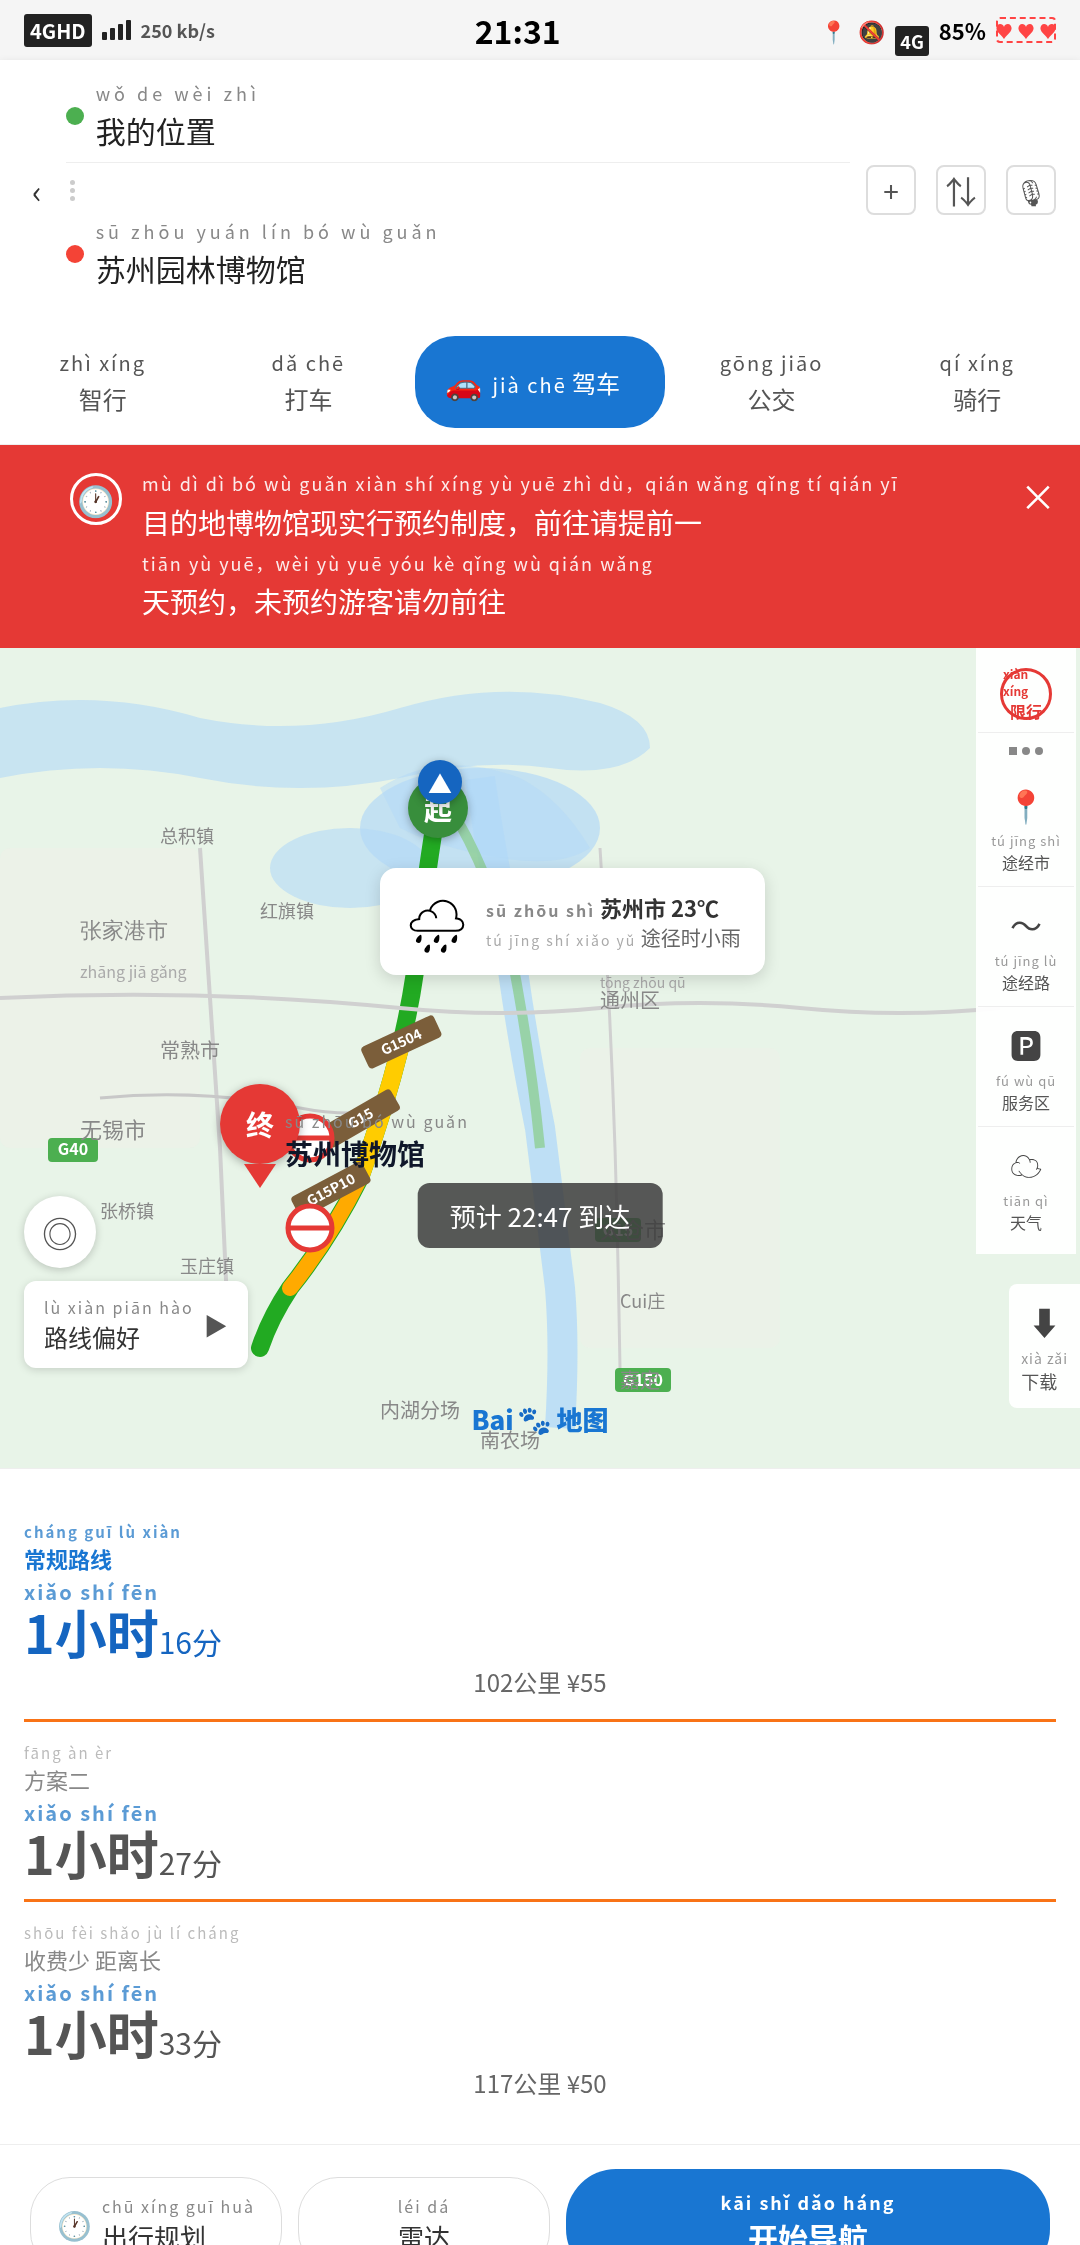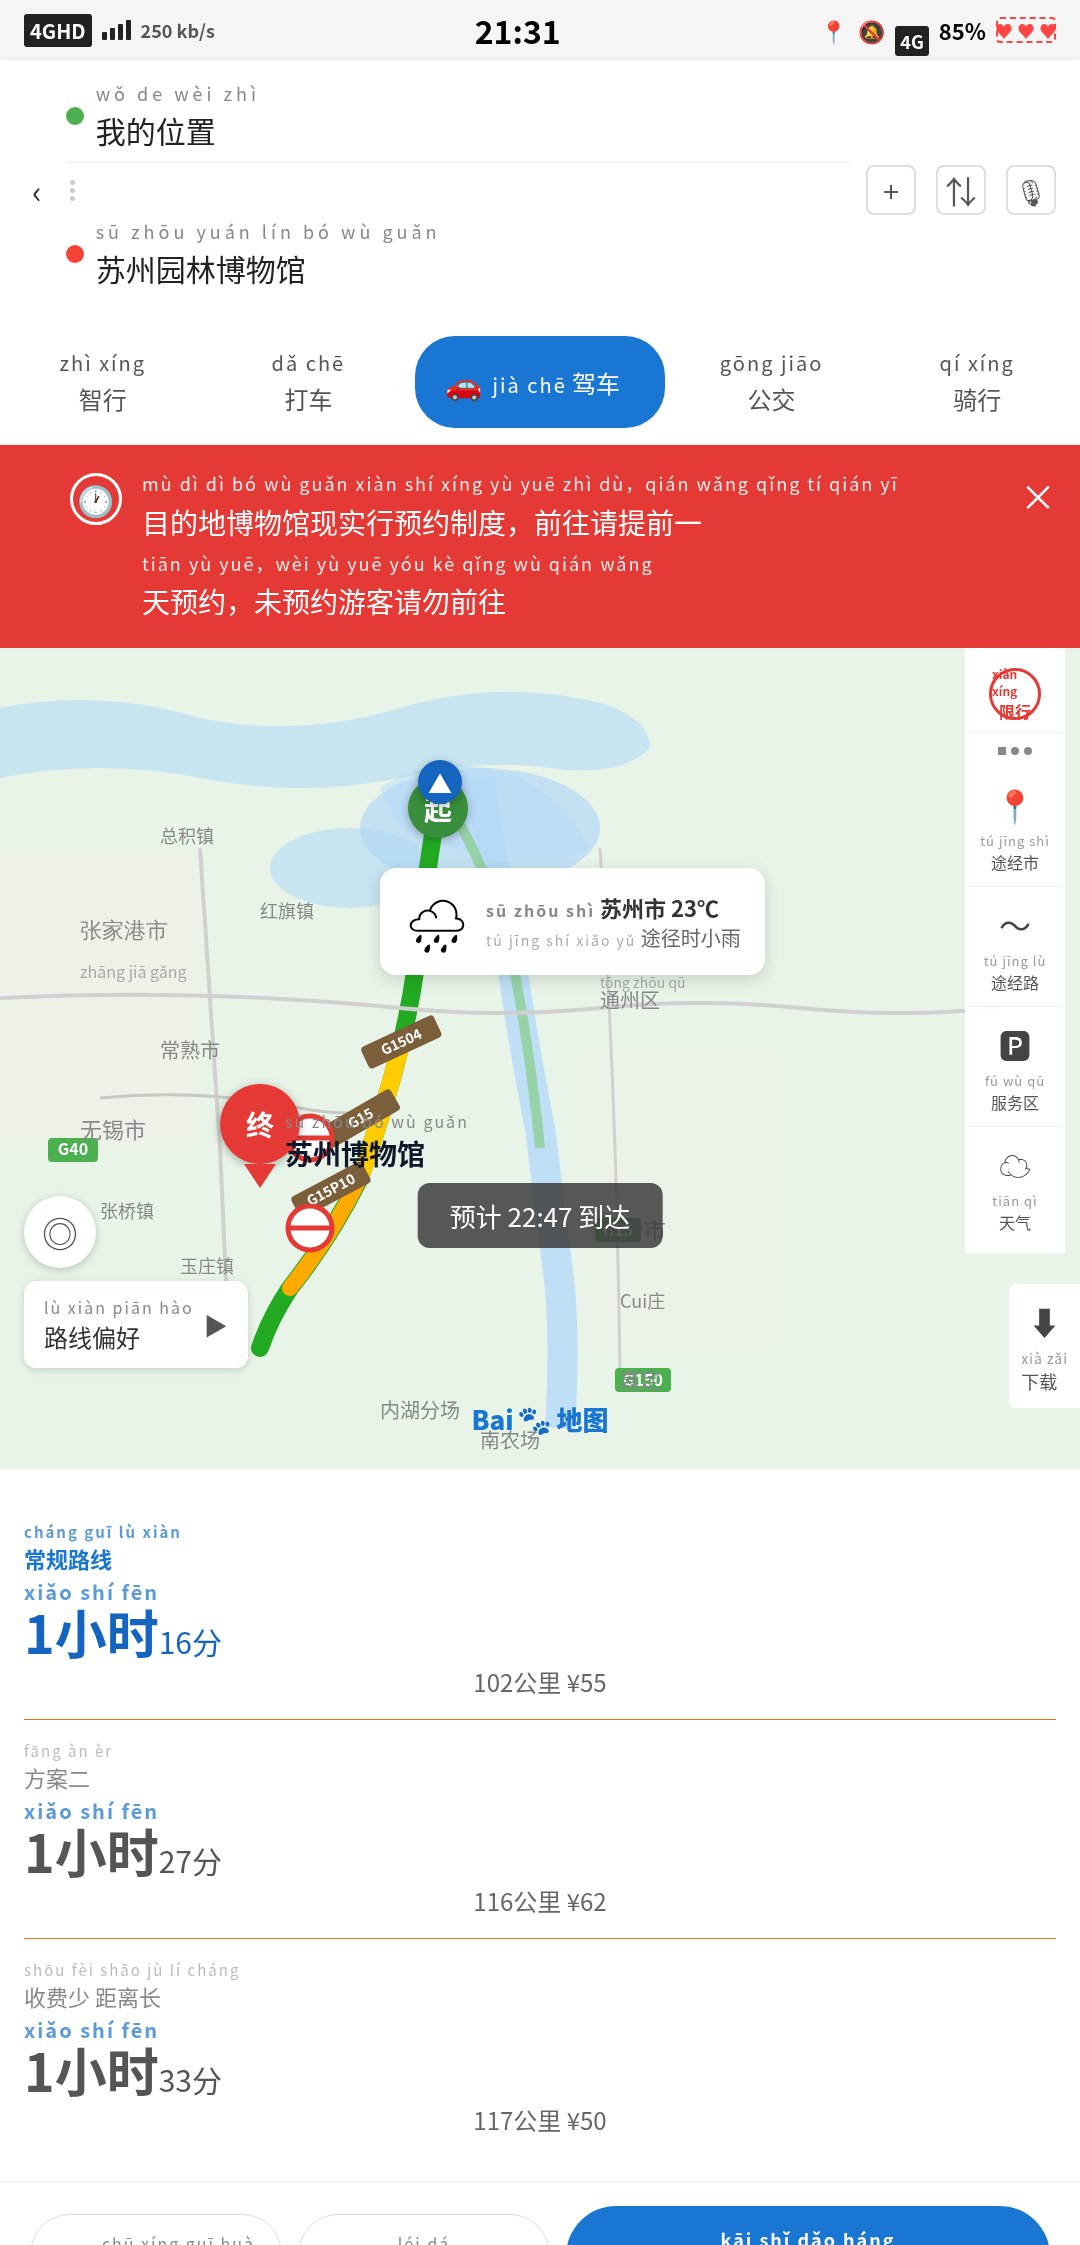--- a/index.html
+++ b/index.html
@@ -276,21 +276,21 @@
       color: white;
       border-radius: 12px;
       padding: 14px 32px;
       font-size: 26px;
       pointer-events: auto;
     }
 
     
     .map-right-btns {
       position: absolute;
-      right: 15px;
+      right: 4px;
       top: 0;
       width: 100px;
       display: flex;
       flex-direction: column;
       align-items: center;
       gap: 2px;
       background: rgba(255,255,255,0.95);
       padding: 8px 0;
     }
     .map-right-btn {
@@ -378,21 +378,21 @@
     .route-options {
       background: white;
       padding: 32px 24px 24px;
       border-top: 1px solid #eee;
     }
     .route-option {
       display: flex;
       align-items: baseline;
       gap: 16px;
       padding: 20px 0;
-      border-bottom: 1px solid #f97316;
+      border-bottom: 3px solid #f97316;
       cursor: pointer;
     }
     .route-option:last-child { border-bottom: none; }
     .route-option-left {
       flex: 1;
     }
     .route-tag {
       display: flex;
       gap: 12px;
       margin-bottom: 8px;
@@ -780,21 +780,20 @@
       <div class="route-tag">
         <div class="tag-secondary">
           <span class="pinyin">fāng àn èr</span>
           <span>方案二</span>
         </div>
       </div>
       <div class="route-time" style="color:#555;">
         <span class="pinyin">xiǎo  shí  fēn</span>
         <span>1小时</span><span class="route-unit" style="color:#555;">27分</span>
       </div>
-      <div class="route-detail">116公里  ¥62</div>
     </div>
   </div>
 
   <div class="route-option">
     <div class="route-option-left">
       <div class="route-tag">
         <div class="tag-secondary">
           <span class="pinyin">shōu fèi shǎo  jù lí cháng</span>
           <span>收费少  距离长</span>
         </div>

